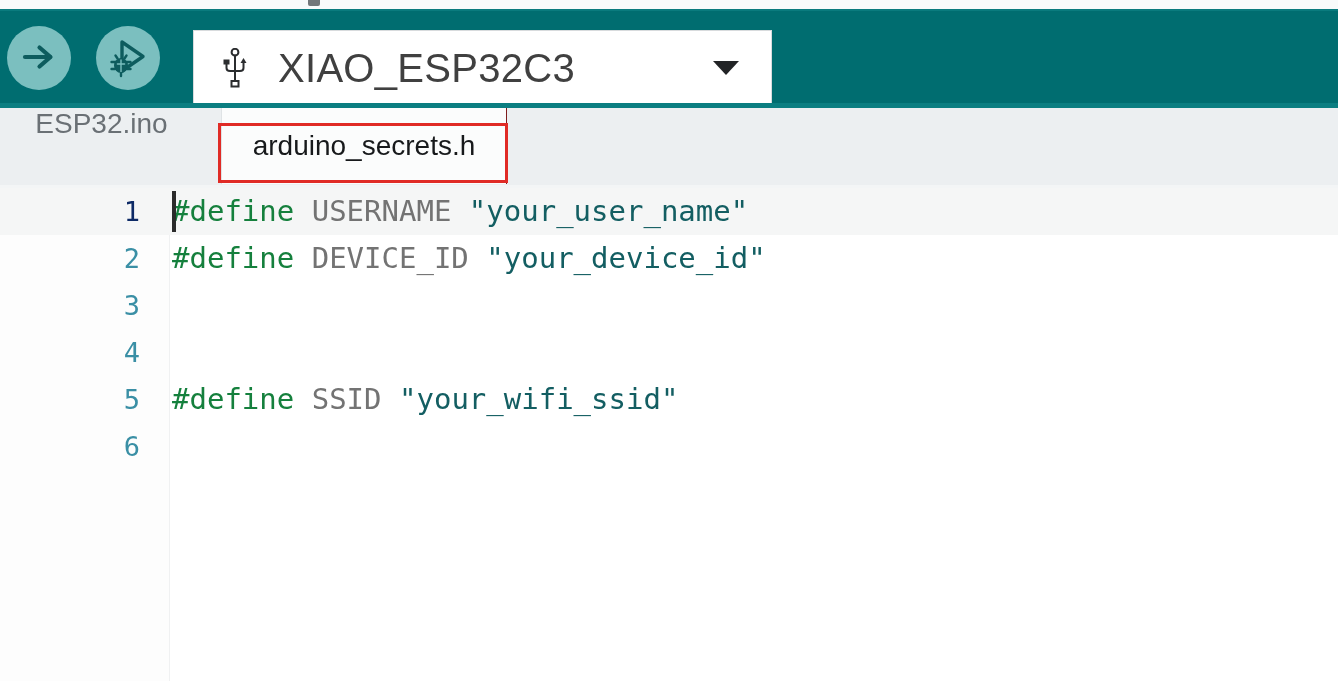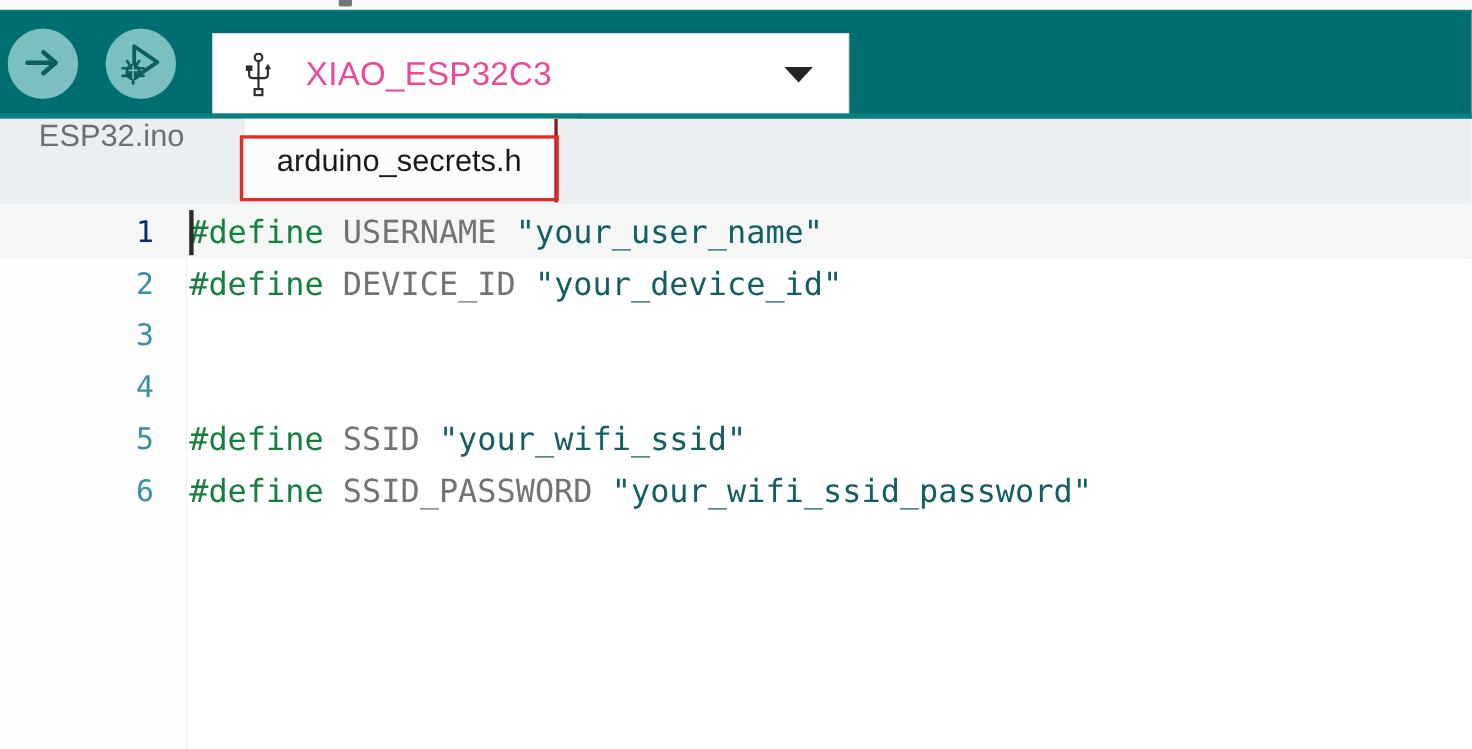--- a/index.html
+++ b/index.html
@@ -106,22 +106,22 @@
     height: 38px;
     display: flex;
     align-items: center;
     justify-content: center;
   }
   .board-label {
     position: absolute;
     left: 84px;
     top: 50%;
     transform: translateY(-50%);
-    font-size: 30px;
-    color: #ec4899;
+    font-size: 40px;
+    color: #404040;
     letter-spacing: 0.3px;
     white-space: nowrap;
     user-select: none;
   }
   .board-caret {
     position: absolute;
     right: 32px;
     top: 50%;
     transform: translateY(-50%);
     width: 0;
@@ -181,21 +181,21 @@
     top: 0px;
     width: 286px;
     height: 76px;
     background: #fbfcfc;
     color: #17191b;
     font-size: 28px;
     display: flex;
     align-items: center;
     justify-content: center;
     border-left: 1px solid #dfe3e5;
-    border-right: 3px solid #7f1d1d;
+    border-right: 1px solid #7f1d1d;
     box-sizing: border-box;
     cursor: pointer;
     user-select: none;
     text-align: center;
   }
   
   .annot-box {
     position: absolute;
     left: 218px;
     top: 123px;
@@ -348,17 +348,17 @@
   <div class="annot-box"></div>
 
   <div class="editor">
     <div class="gutter-bg"></div>
     <div class="code-rows" id="code-rows">
         <div class="row active"><div class="lineno">1</div><div class="code"><span class="tok-directive">#define</span><span class="tok-plain"> </span><span class="tok-macro">USERNAME</span><span class="tok-plain"> </span><span class="tok-string">"your_user_name"</span></div><div class="caret"></div></div>
         <div class="row"><div class="lineno">2</div><div class="code"><span class="tok-directive">#define</span><span class="tok-plain"> </span><span class="tok-macro">DEVICE_ID</span><span class="tok-plain"> </span><span class="tok-string">"your_device_id"</span></div></div>
         <div class="row"><div class="lineno">3</div></div>
         <div class="row"><div class="lineno">4</div><div class="code"></div></div>
         <div class="row"><div class="lineno">5</div><div class="code"><span class="tok-directive">#define</span><span class="tok-plain"> </span><span class="tok-macro">SSID</span><span class="tok-plain"> </span><span class="tok-string">"your_wifi_ssid"</span></div></div>
-        <div class="row"><div class="lineno">6</div><div class="code"><span class="tok-directive">#define</span><span class="tok-plain"> </span><span class="tok-macro">SSID_PASSWORD</span><span class="tok-plain"> </span><span class="tok-string">"your_wifi_ssid_password"</span></div></div>
+        <div class="row"><div class="lineno">6</div></div>
       </div>
   </div>
 
 </div>
 
 </body></html>

